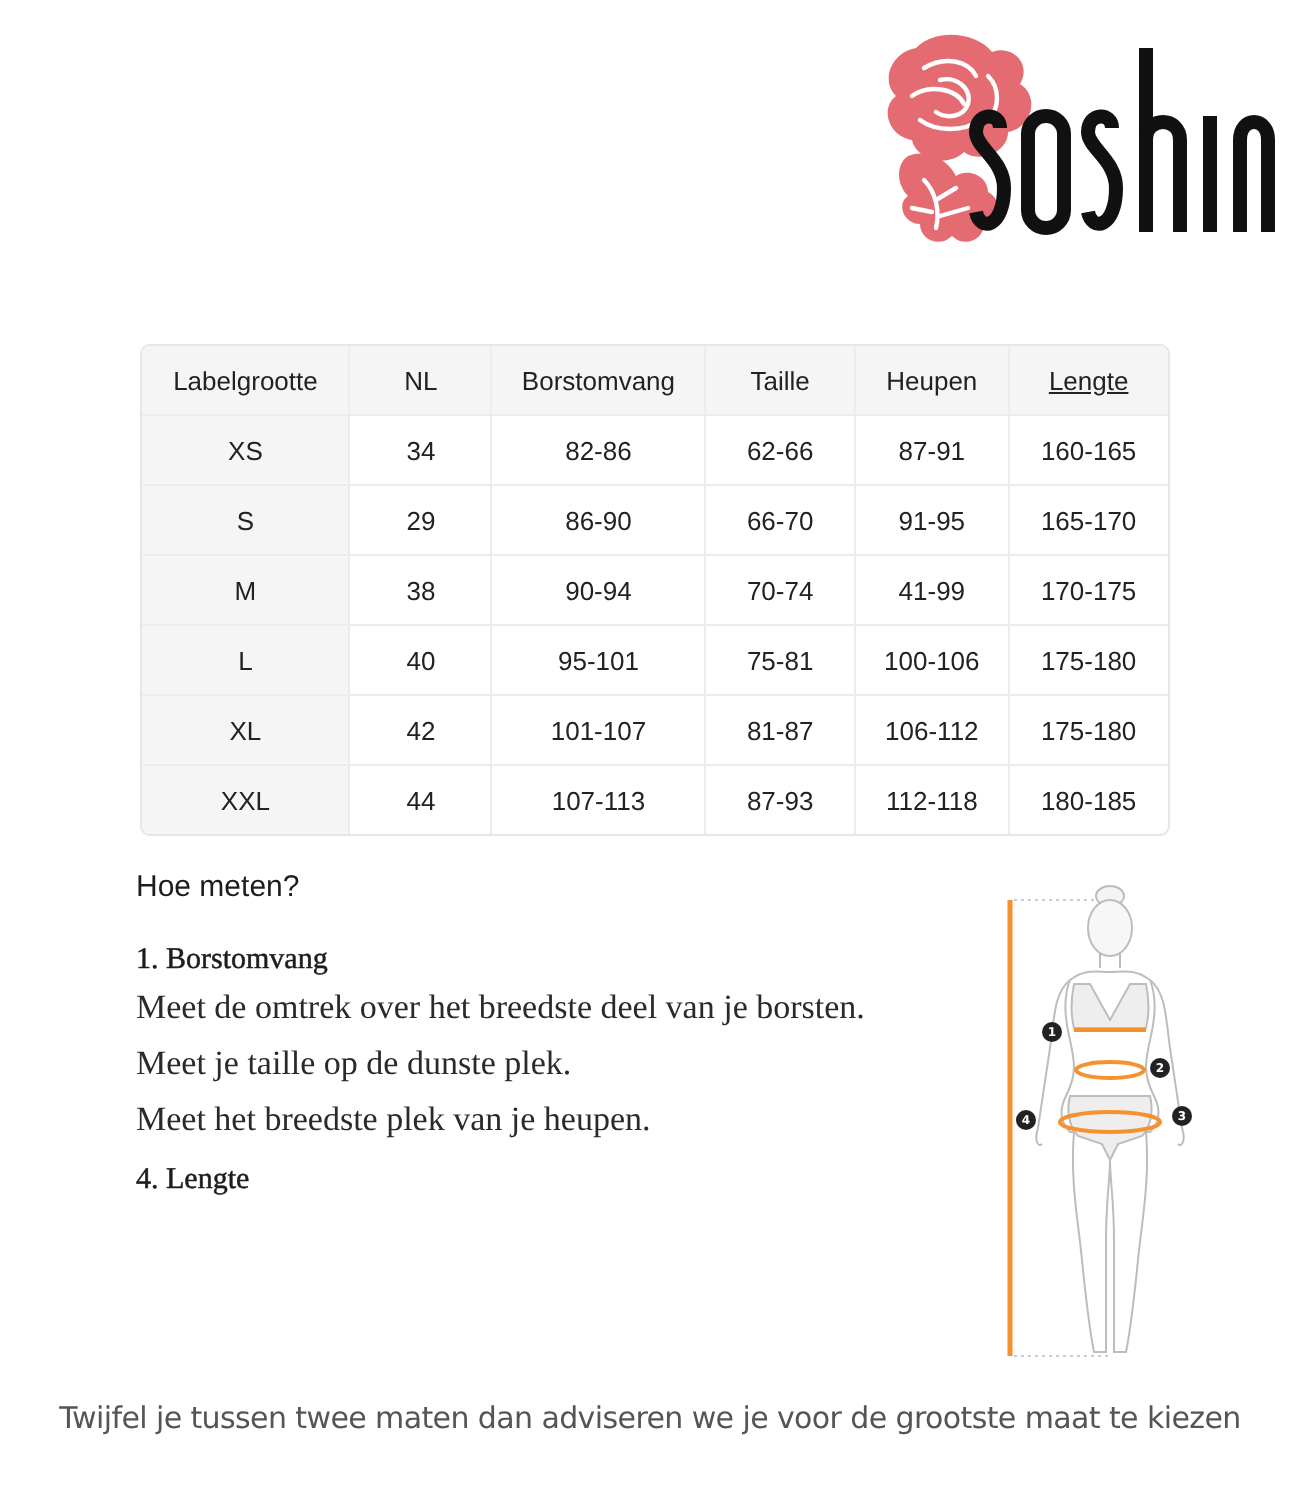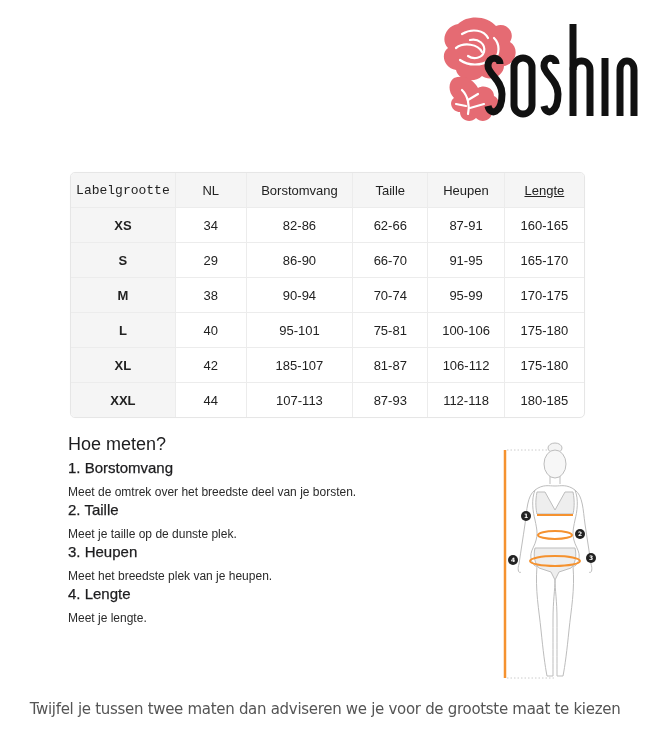--- a/index.html
+++ b/index.html
@@ -47,56 +47,57 @@
     }
     .size-table tr > *:last-child { border-right: none; }
     .size-table tbody tr:last-child td { border-bottom: none; text-align: center; }
     .size-table th {
       background: #f5f5f5;
       font-weight: normal;
       height: 34px;
     }
     .size-table td.label-cell {
       background: #f5f5f5;
-      font-weight: bold;
-    }
-    .col-0 { width: 104px; font-family: Liberation Mono, monospace; }
+      font-weight: normal;
+    }
+    .col-0 { width: 104px; }
     .col-1 { width: 71px; }
     .col-2 { width: 106px; }
     .col-3 { width: 75px; }
     .col-4 { width: 76px; }
     .col-5 { width: 80px; text-decoration: underline; }
 
     .how-to {
       position: absolute;
       left: 68px;
       top: 430px;
       width: 400px;
     }
     .how-title {
-      font-size: 18px;
+      font-size: 15px;
       margin: 0;
       height: 28px;
       line-height: 28px;
       color: #1d1d1f;
       font-weight: normal;
     }
     .step {
-      margin-top: 0;
+      margin-top: 12px;
+      font-family: Liberation Serif, serif;
     }
     .step-title {
       font-size: 15px;
       margin: 0;
       line-height: 20px;
       color: #1d1d1f;
       font-weight: normal;
       -webkit-text-stroke: 0.25px #1d1d1f;
     }
     .step-text {
-      font-size: 12px;
+      font-size: 17px;
       margin: 6px 0 0 0;
       line-height: 16px;
       color: #2a2a2a;
     }
 
     .figure {
       position: absolute;
       left: 495px;
       top: 440px;
       width: 120px;
@@ -179,35 +180,35 @@
       <td>86-90</td>
       <td>66-70</td>
       <td>91-95</td>
       <td>165-170</td>
     </tr>
     <tr>
       <td class="label-cell">M</td>
       <td>38</td>
       <td>90-94</td>
       <td>70-74</td>
-      <td>95-99</td>
+      <td>41-99</td>
       <td>170-175</td>
     </tr>
     <tr>
       <td class="label-cell">L</td>
       <td>40</td>
       <td>95-101</td>
       <td>75-81</td>
       <td>100-106</td>
       <td>175-180</td>
     </tr>
     <tr>
       <td class="label-cell">XL</td>
       <td>42</td>
-      <td>185-107</td>
+      <td>101-107</td>
       <td>81-87</td>
       <td>106-112</td>
       <td>175-180</td>
     </tr>
     <tr>
       <td class="label-cell">XXL</td>
       <td>44</td>
       <td>107-113</td>
       <td>87-93</td>
       <td>112-118</td>
@@ -216,30 +217,27 @@
   </tbody>
 </table>
 
 <div class="how-to">
   <h2 class="how-title">Hoe meten?</h2>
   <div class="step">
     <h3 class="step-title">1. Borstomvang</h3>
     <p class="step-text">Meet de omtrek over het breedste deel van je borsten.</p>
   </div>
   <div class="step">
-    <h3 class="step-title">2. Taille</h3>
     <p class="step-text">Meet je taille op de dunste plek.</p>
   </div>
   <div class="step">
-    <h3 class="step-title">3. Heupen</h3>
     <p class="step-text">Meet het breedste plek van je heupen.</p>
   </div>
   <div class="step">
     <h3 class="step-title">4. Lengte</h3>
-    <p class="step-text">Meet je lengte.</p>
   </div>
 </div>
 
 <div class="figure">
   <svg width="120" height="245" viewBox="0 0 120 245">
 
     <line x1="10" y1="10" x2="10" y2="238" stroke="#f5922f" stroke-width="2.5"></line>
     <line x1="12" y1="10" x2="55" y2="10" stroke="#cccccc" stroke-width="1" stroke-dasharray="1.5,2"></line>
     <line x1="12" y1="238" x2="60" y2="238" stroke="#cccccc" stroke-width="1" stroke-dasharray="1.5,2"></line>
 

